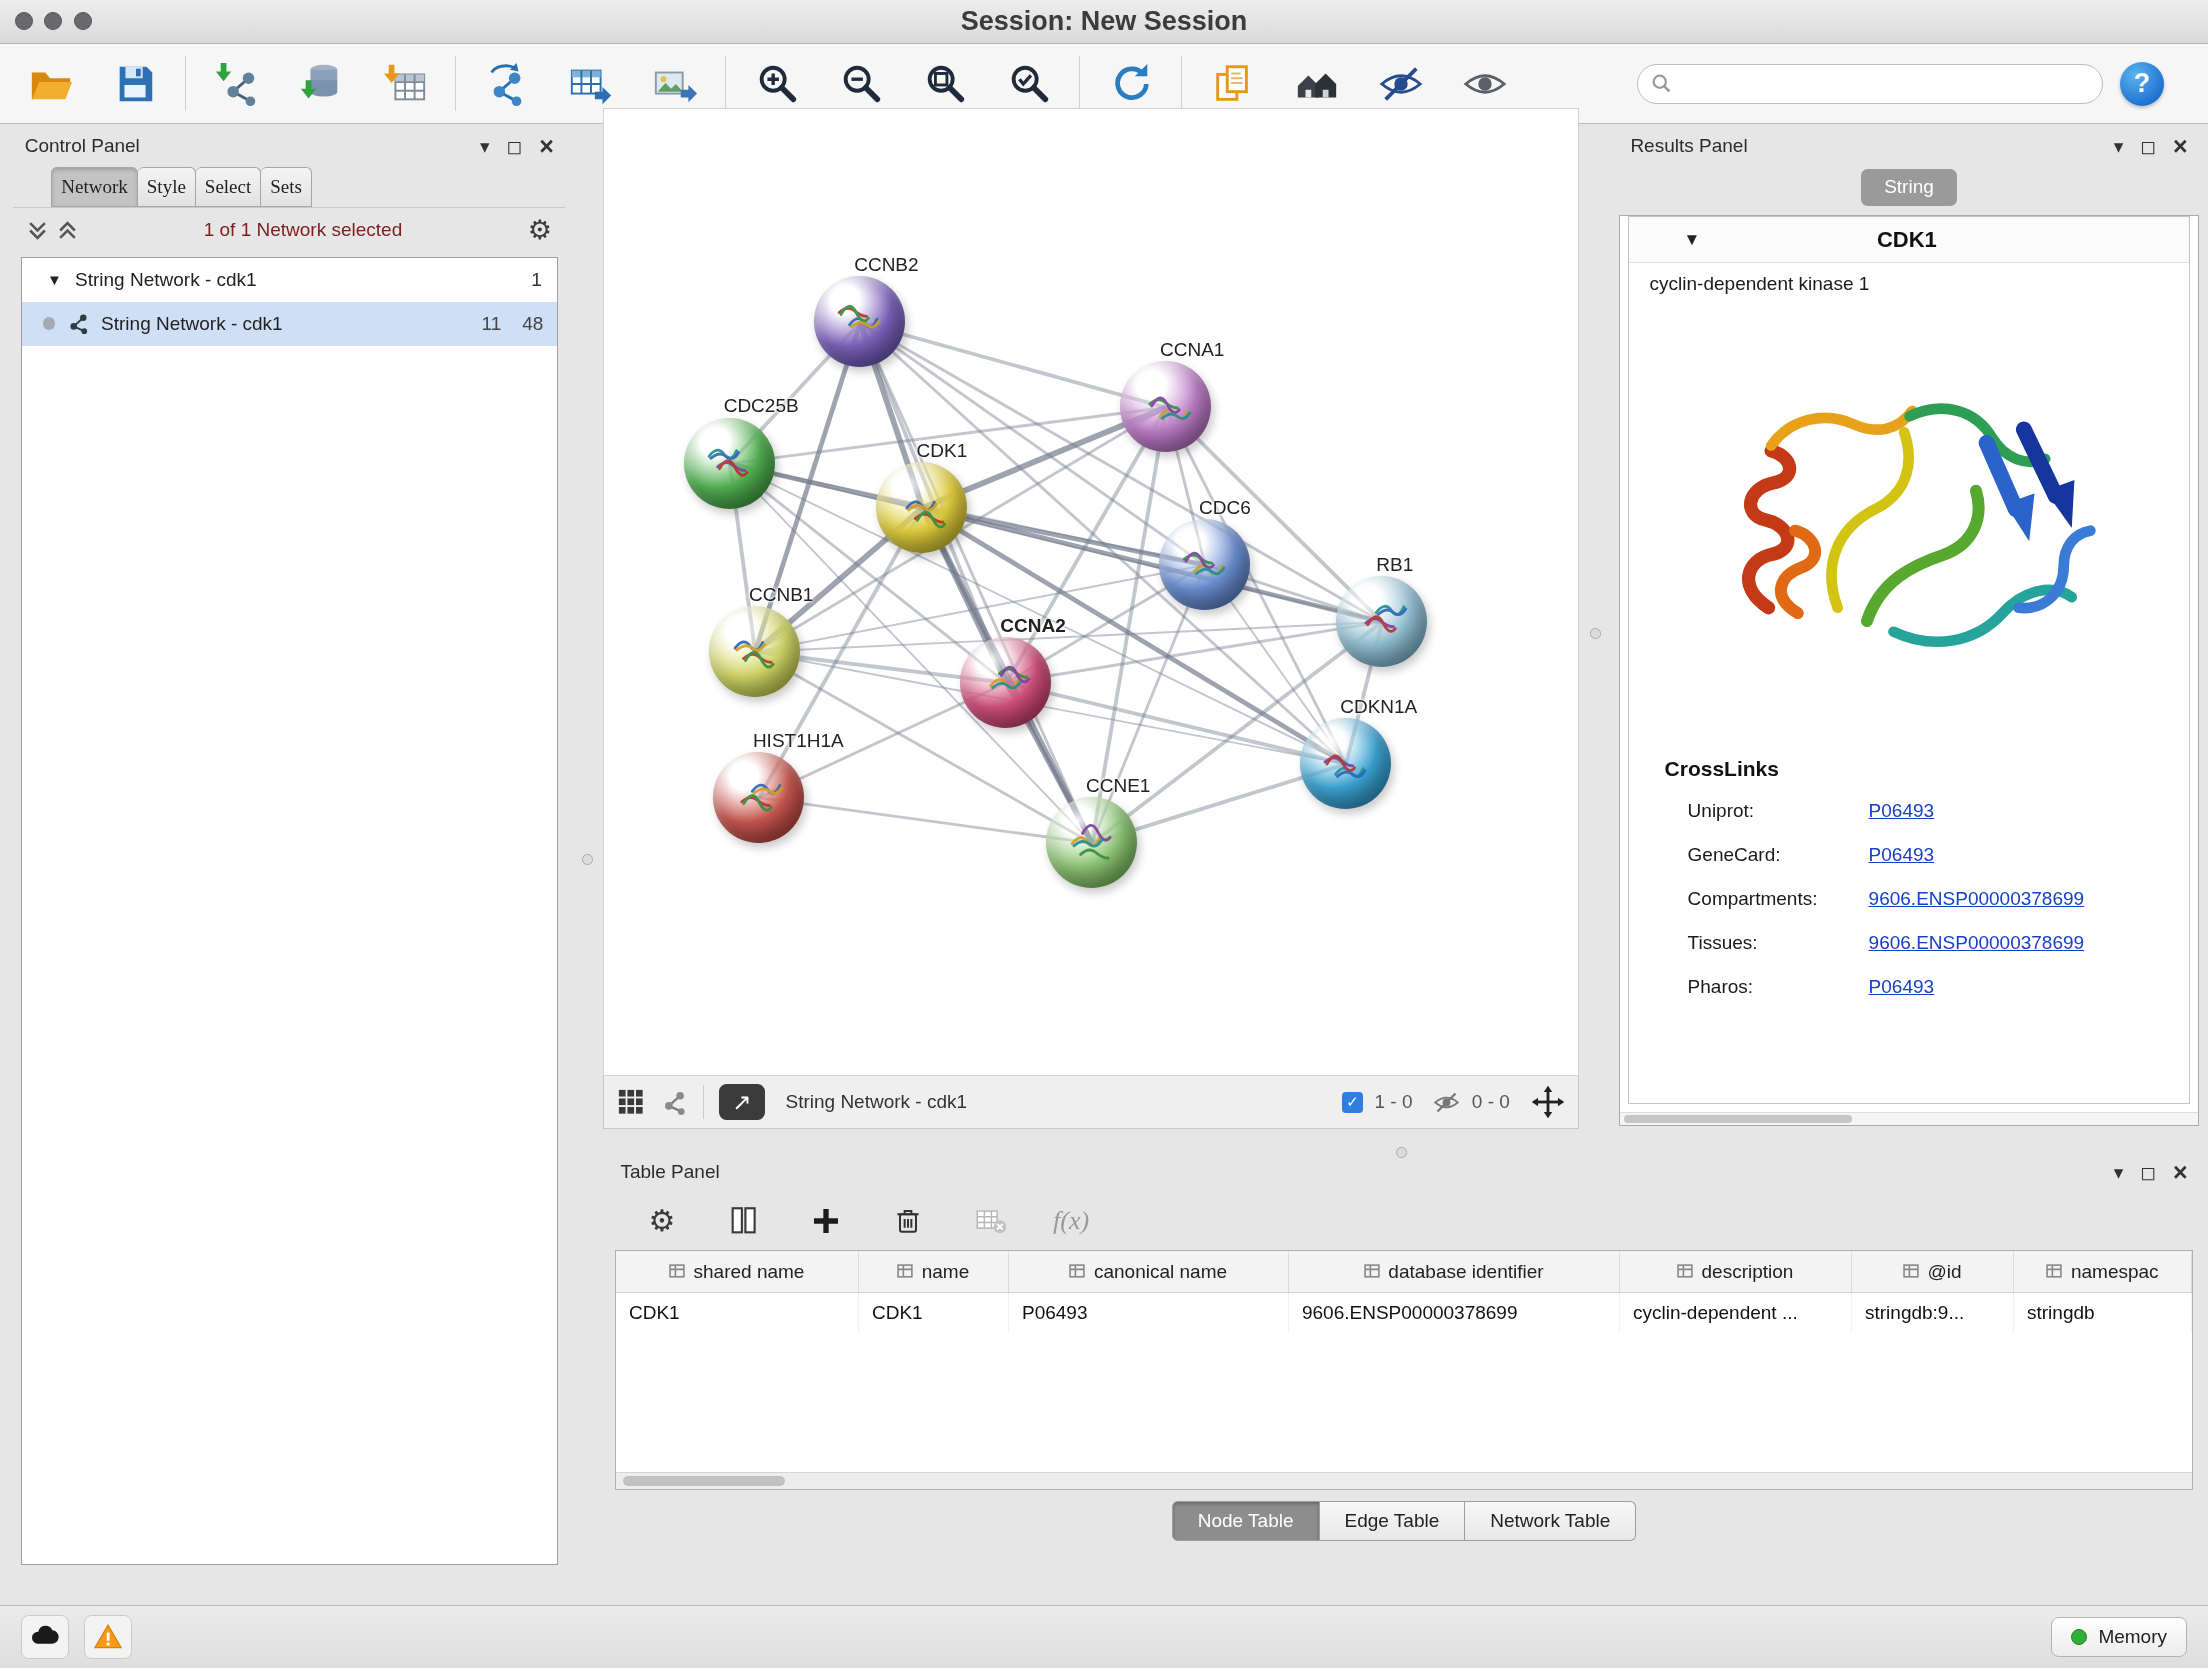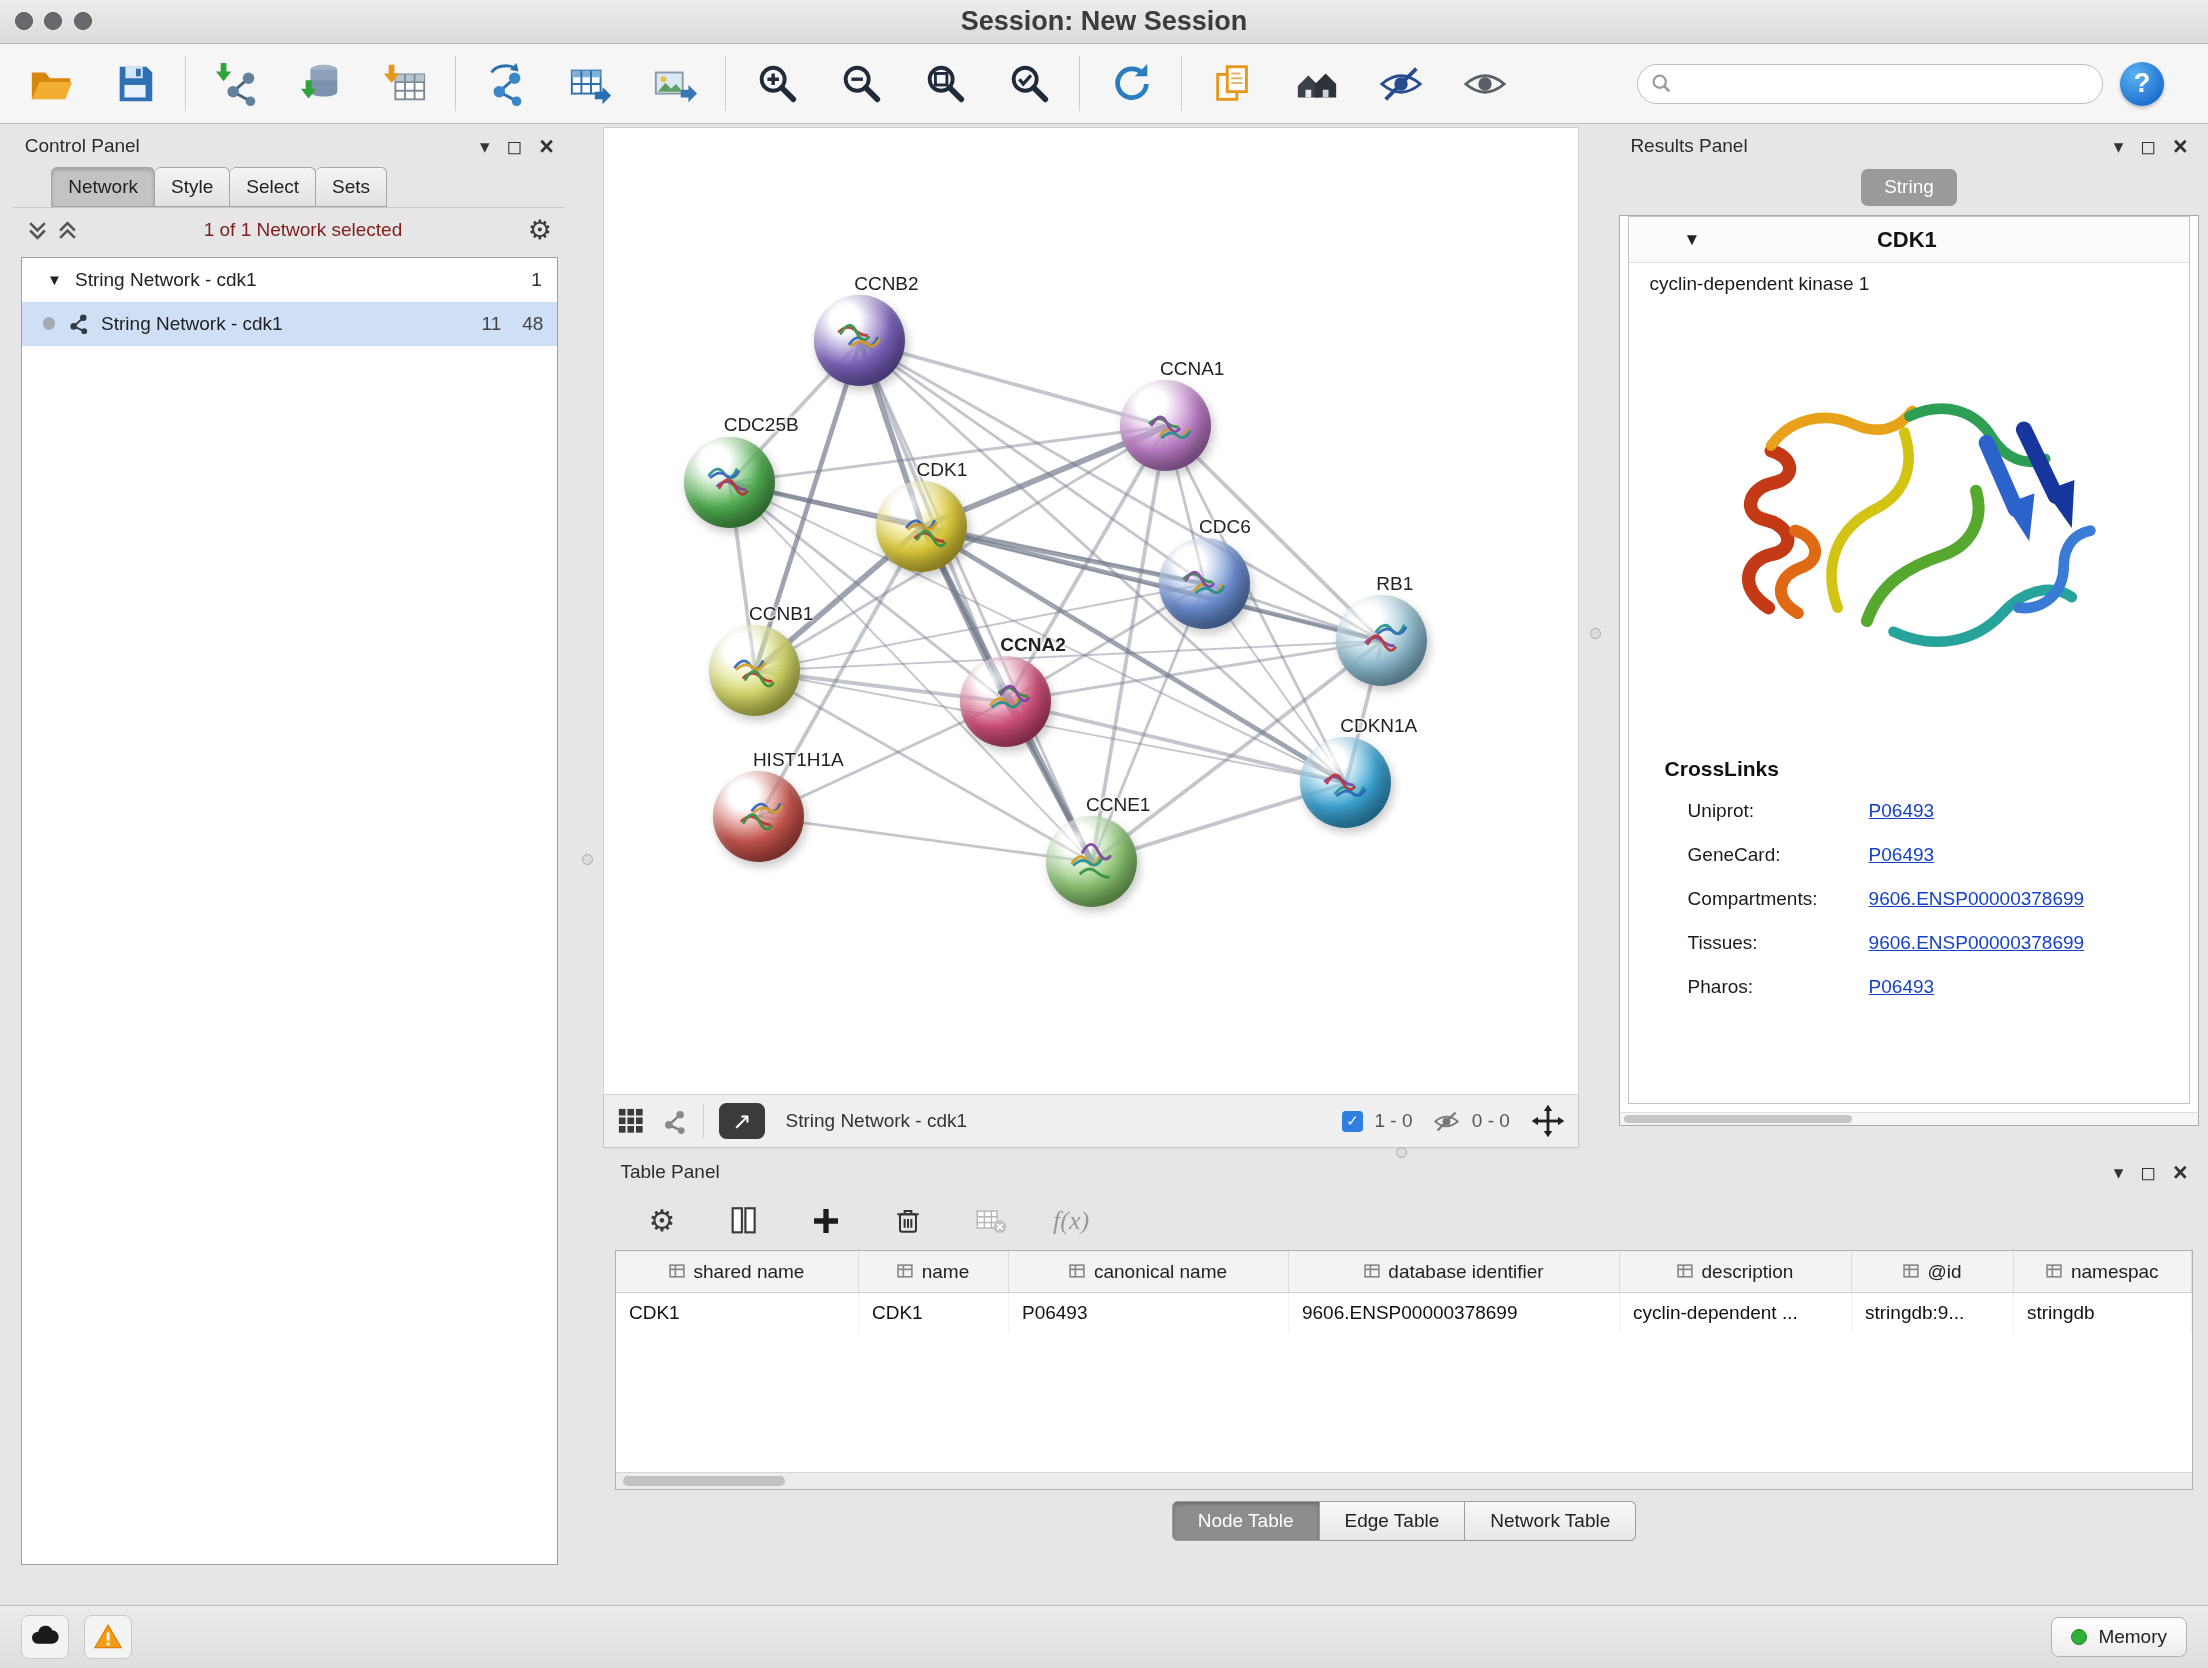--- a/index.html
+++ b/index.html
@@ -32,39 +32,39 @@
   
   .panel-header { height:38px; display:flex; align-items:center; padding:0 11.4px; }
   .panel-title { font-size:19px; color:#2c2c2c; }
   .panel-hicons { margin-left:auto; display:flex; align-items:center; gap:17px; color:#333; }
   .ph-ic { font-size:19px; line-height:1; }
   .ph-close { font-size:25px; font-weight:bold; }
 
   
   .control-panel { position:absolute; left:13.3px; top:127px; width:552px; height:1446px; display:flex; flex-direction:column; }
   .cp-tabs { display:flex; margin:1.9px 0 0 38px; }
-  .cp-tab { padding:0 16px; height:40px; line-height:38px; font-size:19px; color:#222;
+  .cp-tab { padding:0 9px; height:40px; line-height:38px; font-size:19px; color:#222;
     background:linear-gradient(#f4f4f4,#e2e2e2); border:1px solid #a6a6a6; border-left-width:0;
-    border-radius:5.7px 5.7px 0 0; }
+    border-radius:5.7px 5.7px 0 0;font-family:Liberation Serif, serif; }
   .cp-tab:first-child { border-left-width:1px; }
   .cp-tab.selected { background:#c3c3c3; box-shadow: inset 0 1.9px 3.8px rgba(0,0,0,.18); }
   .cp-subrow { height:46px; display:flex; align-items:center; padding:0 13.3px; gap:9.5px; border-top:1px solid #c9c9c9; }
   .cp-status { flex:1; text-align:center; font-size:19px; color:#7f1d1d; }
   .gear-glyph { font-size:27px; color:#3a3a3a; line-height:1; }
   .cp-list { flex:1; margin:3.8px 7.6px 7.6px 7.6px; background:#fff; border:1px solid #9e9e9e; overflow:hidden; }
   .tree-row { height:44px; display:flex; align-items:center; font-size:19px; }
   .tree-row.collection { padding-left:25px; gap:13.3px; }
   .tree-row .count { margin-left:auto; padding-right:15px; color:#333; }
   .tree-row.netrow { background:#cfe0f6; padding-left:21px; gap:11.4px; }
   .bullet-dot { width:12.4px; height:12.4px; border-radius:50%; background:#a6abb3; flex:0 0 auto; }
   .nums { margin-left:auto; display:flex; gap:21px; padding-right:13.3px; color:#444; }
   .disc { font-size:15px; color:#222; }
 
   
-  .canvas-wrap { position:absolute; left:603px; top:127px; width:976px; height:1021px; display:flex; flex-direction:column; }
+  .canvas-wrap { position:absolute; left:603px; top:108px; width:976px; height:1021px; display:flex; flex-direction:column; }
   .net-canvas { position:relative; flex:1; background:#fff; border:1px solid #d2d2d2; overflow:hidden; }
   #edges-svg { position:absolute; left:0; top:0; width:100%; height:100%; }
   .gnode { position:absolute; width:91px; height:91px; margin-left:-46px; margin-top:-46px; border-radius:50%;
     box-shadow: inset -8.6px -12.4px 21px rgba(0,0,0,.30), inset 3.8px 5.7px 9.5px rgba(255,255,255,.35), 2.9px 4.8px 9.5px rgba(0,0,0,.22); }
   .gnode svg { position:absolute; left:7.6px; top:7.6px; width:76px; height:76px; opacity:.9; }
   .gnode-label { position:absolute; left:44%; bottom:99%; margin-bottom:1px; font-size:19px; color:#222; white-space:nowrap;
     text-shadow: 0 0 2.9px #fff, 0 0 2.9px #fff, 0 0 3.8px #fff; }
   .canvas-bar { height:53px; background:#efefef; border:1px solid #c6c6c6; border-top:none;
     display:flex; align-items:center; padding:0 13.3px; gap:15px; }
   .cb-sep { width:1px; height:34px; background:#cccccc; }

